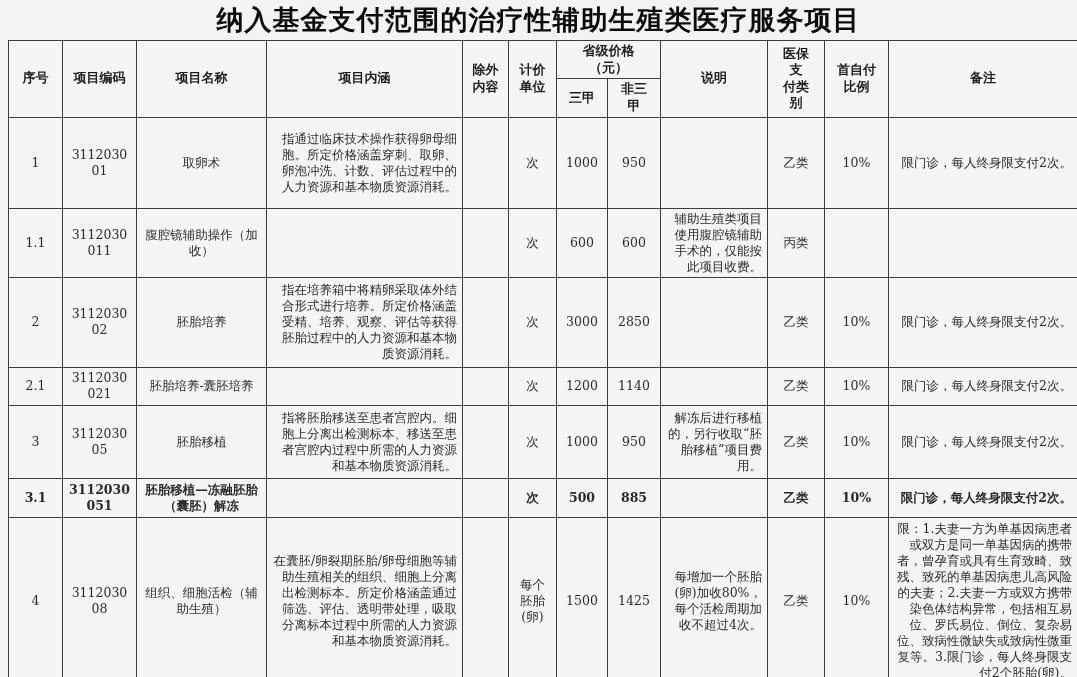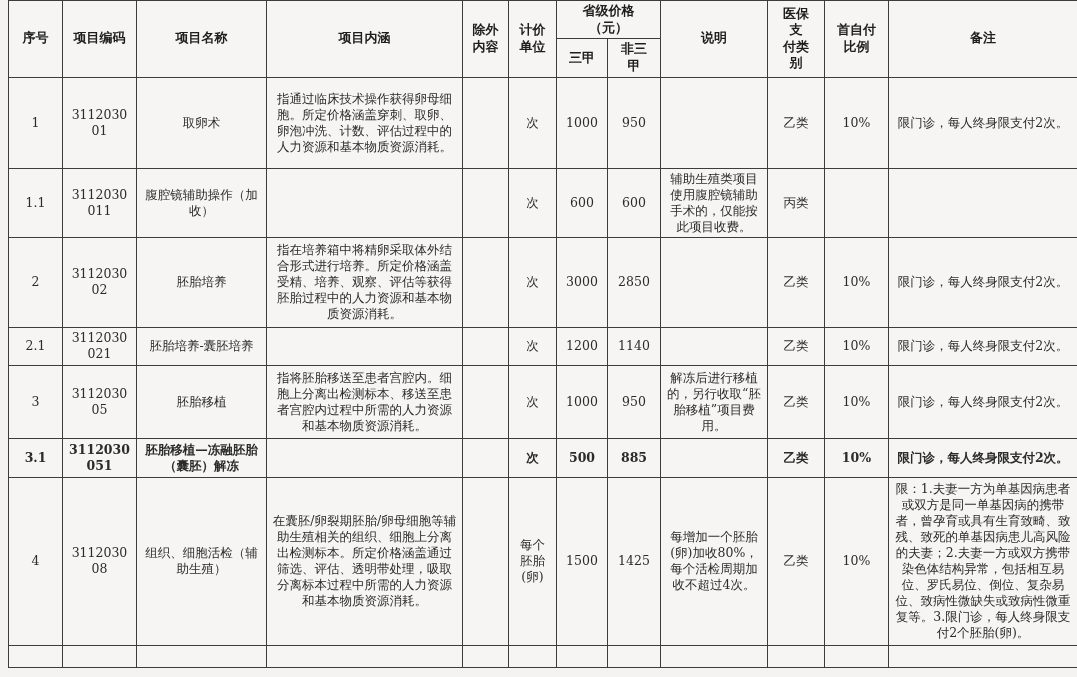--- a/index.html
+++ b/index.html
@@ -28,29 +28,30 @@
     overflow:hidden;
     vertical-align:middle;
     word-break:break-all;
   }
   table.grid th{
     font-weight:bold;text-align:center;font-size:13px;color:#1e1e1e;
     padding:2px 9px;
   }
   th.pre{white-space:pre-line;}
   td.cc{text-align:center;}
-  td.cl{text-align:center;}
+  td.cl{text-align:right;}
   thead tr.h1{height:30px;}
   thead tr.h2{height:27px;}
 </style>
 </head>
 <body>
 
 <div class="page">
 
+  <div class="title">纳入基金支付范围的治疗性辅助生殖类医疗服务项目</div>
 
   <table class="grid">
     <colgroup>
       <col style="width:54px">
         <col style="width:74px">
         <col style="width:130px">
       <col style="width:196px">
         <col style="width:46px">
         <col style="width:48px">
       <col style="width:51px">

